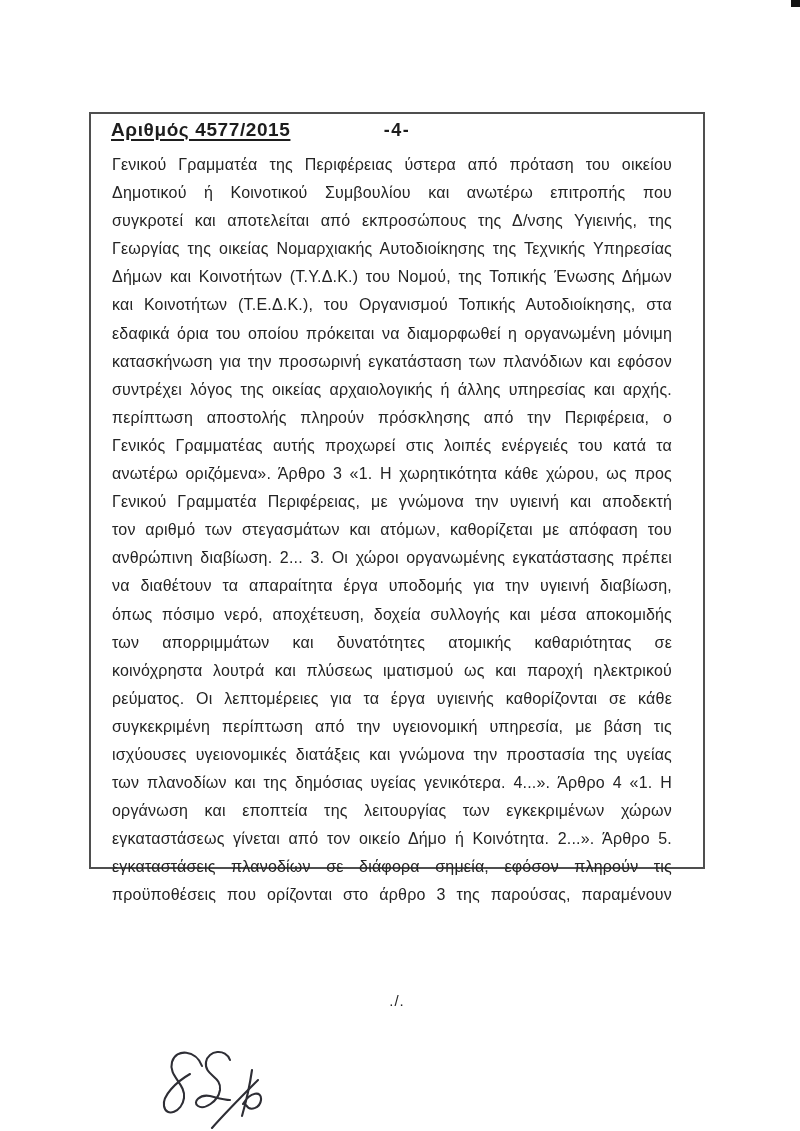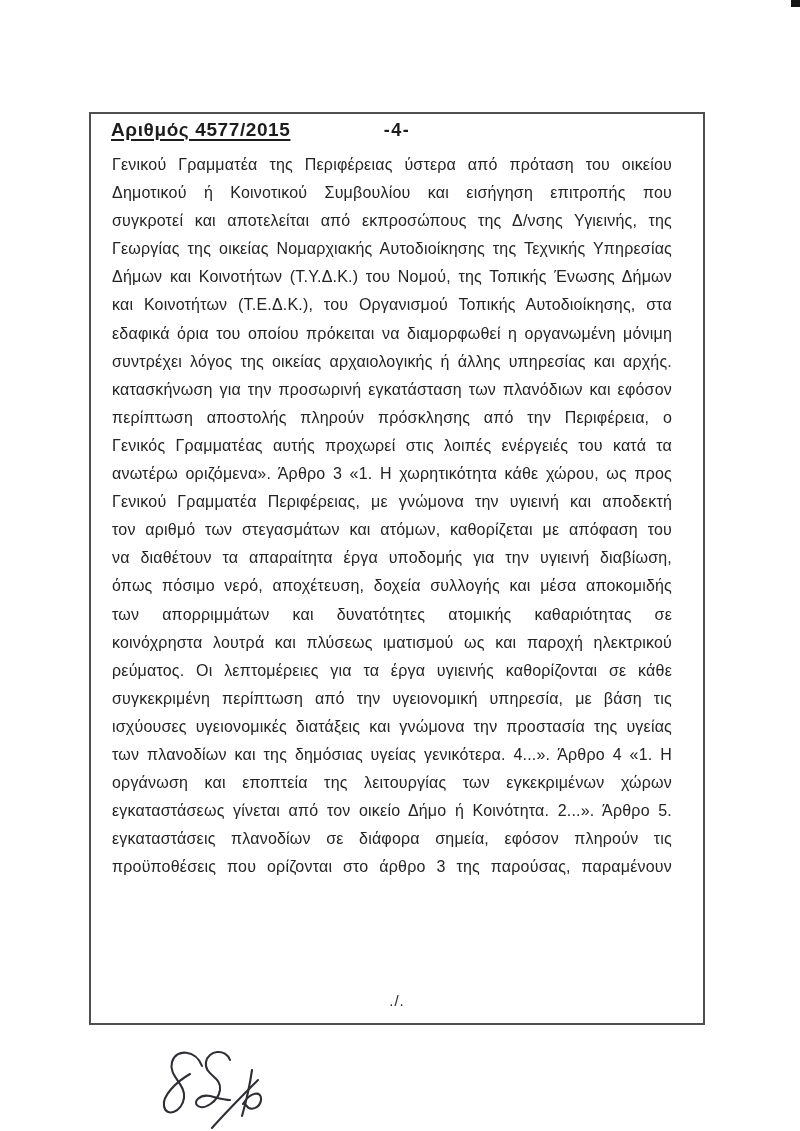--- a/index.html
+++ b/index.html
@@ -22,21 +22,21 @@
   }
   .scan-artifact {
     position: absolute;
     top: 0; right: 0;
     width: 9px; height: 7px;
     background: #141414;
   }
   .frame {
     position: absolute;
     left: 89px; top: 112px;
-    width: 616px; height: 913px;
+    width: 616px; height: 757px;
     border: 2px solid var(--border);
     background: var(--background);
   }
   .doc-number {
     position: absolute;
     left: 20px; top: 5px;
     font-size: 19px;
     font-weight: bold;
     letter-spacing: 0.6px;
     text-decoration: underline;
@@ -99,33 +99,34 @@
   <div class="scan-artifact"></div>
 
   <div class="frame">
 
     <span class="doc-number">Αριθμός 4577/2015</span>
 
     <span class="page-number">-4-</span>
 
     <div class="body-text">
         <div class="tline">Γενικού Γραμματέα της Περιφέρειας ύστερα από πρόταση του οικείου</div>
-        <div class="tline">Δημοτικού ή Κοινοτικού Συμβουλίου και εισήγηση επιτροπής που</div>
+        <div class="tline">Δημοτικού ή Κοινοτικού Συμβουλίου και ανωτέρω επιτροπής που</div>
         <div class="tline">συγκροτεί και αποτελείται από εκπροσώπους της Δ/νσης Υγιεινής, της</div>
         <div class="tline">Γεωργίας της οικείας Νομαρχιακής Αυτοδιοίκησης της Τεχνικής Υπηρεσίας</div>
         <div class="tline">Δήμων και Κοινοτήτων (Τ.Υ.Δ.Κ.) του Νομού, της Τοπικής Ένωσης Δήμων</div>
         <div class="tline">και Κοινοτήτων (Τ.Ε.Δ.Κ.), του Οργανισμού Τοπικής Αυτοδιοίκησης, στα</div>
         <div class="tline">εδαφικά όρια του οποίου πρόκειται να διαμορφωθεί η οργανωμένη μόνιμη</div>
+        <div class="tline">κατασκήνωση για την προσωρινή εγκατάσταση των πλανόδιων και εφόσον</div>
         <div class="tline">συντρέχει λόγος της οικείας αρχαιολογικής ή άλλης υπηρεσίας και αρχής.</div>
-        <div class="tline">κατασκήνωση για την προσωρινή εγκατάσταση των πλανόδιων και εφόσον</div>
         <div class="tline">περίπτωση αποστολής πληρούν πρόσκλησης από την Περιφέρεια, ο</div>
         <div class="tline">Γενικός Γραμματέας αυτής προχωρεί στις λοιπές ενέργειές του κατά τα</div>
         <div class="tline">ανωτέρω οριζόμενα». Άρθρο 3 «1. Η χωρητικότητα κάθε χώρου, ως προς</div>
         <div class="tline">Γενικού Γραμματέα Περιφέρειας, με γνώμονα την υγιεινή και αποδεκτή</div>
         <div class="tline">τον αριθμό των στεγασμάτων και ατόμων, καθορίζεται με απόφαση του</div>
+        <div class="tline">ανθρώπινη διαβίωση. 2... 3. Οι χώροι οργανωμένης εγκατάστασης πρέπει</div>
         <div class="tline">να διαθέτουν τα απαραίτητα έργα υποδομής για την υγιεινή διαβίωση,</div>
         <div class="tline">όπως πόσιμο νερό, αποχέτευση, δοχεία συλλογής και μέσα αποκομιδής</div>
         <div class="tline">των απορριμμάτων και δυνατότητες ατομικής καθαριότητας σε</div>
         <div class="tline">κοινόχρηστα λουτρά και πλύσεως ιματισμού ως και παροχή ηλεκτρικού</div>
         <div class="tline">ρεύματος. Οι λεπτομέρειες για τα έργα υγιεινής καθορίζονται σε κάθε</div>
         <div class="tline">συγκεκριμένη περίπτωση από την υγειονομική υπηρεσία, με βάση τις</div>
         <div class="tline">ισχύουσες υγειονομικές διατάξεις και γνώμονα την προστασία της υγείας</div>
         <div class="tline">των πλανοδίων και της δημόσιας υγείας γενικότερα. 4...». Άρθρο 4 «1. Η</div>
         <div class="tline">οργάνωση και εποπτεία της λειτουργίας των εγκεκριμένων χώρων</div>
         <div class="tline">εγκαταστάσεως γίνεται από τον οικείο Δήμο ή Κοινότητα. 2...». Άρθρο 5.</div>

